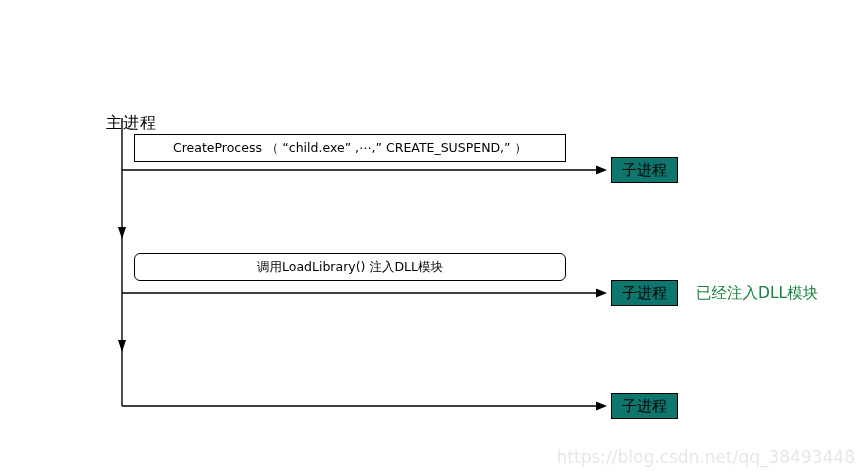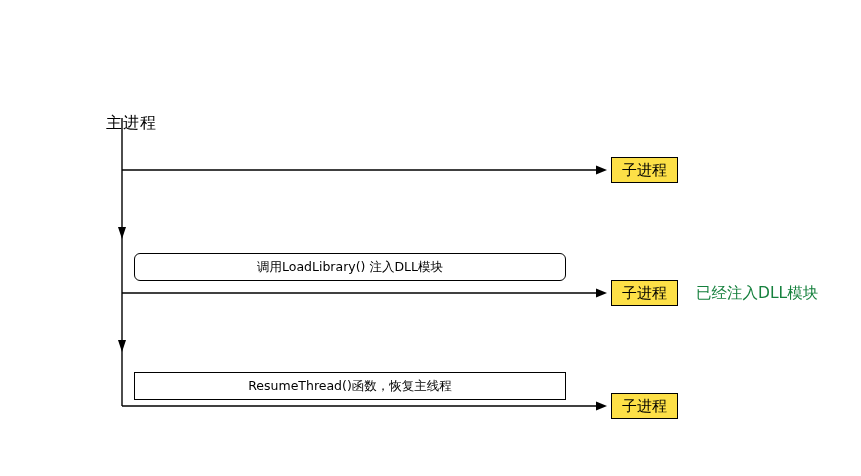--- a/index.html
+++ b/index.html
@@ -56,21 +56,21 @@
   }
   .step-box-1 { top: 134px; }
   .step-box-2 { top: 253px; border-radius: 6px; }
   .step-box-3 { top: 372px; }
   .child-box {
     position: absolute;
     left: 611px;
     width: 67px;
     height: 26px;
     border: 1.4px solid #000000;
-    background: #fde047;
+    background: #0f766e;
     box-sizing: border-box;
     display: flex;
     align-items: center;
     justify-content: center;
     font-size: 15px;
     color: #000000;
     white-space: nowrap;
   }
   .child-box-1 { top: 157px; }
   .child-box-2 { top: 280px; }
@@ -109,23 +109,24 @@
 
     <line x1="122" y1="293" x2="597" y2="293"></line>
     <polygon points="596,288.5 596,297.5 607,293"></polygon>
 
     <line x1="122" y1="406" x2="597" y2="406"></line>
     <polygon points="596,401.5 596,410.5 607,406"></polygon>
   </svg>
 
   <div class="main-label">主进程</div>
 
+  <div class="step-box step-box-1">CreateProcess （ “child.exe” ,⋯,” CREATE_SUSPEND,” ）</div>
   <div class="step-box step-box-2">调用LoadLibrary() 注入DLL模块</div>
-  <div class="step-box step-box-3">ResumeThread()函数，恢复主线程</div>
 
   <div class="child-box child-box-1">子进程</div>
   <div class="child-box child-box-2">子进程</div>
   <div class="child-box child-box-3">子进程</div>
 
   <div class="note-label">已经注入DLL模块</div>
 
+  <div class="watermark">https://blog.csdn.net/qq_38493448</div>
 
 </div>
 
 </body></html>

